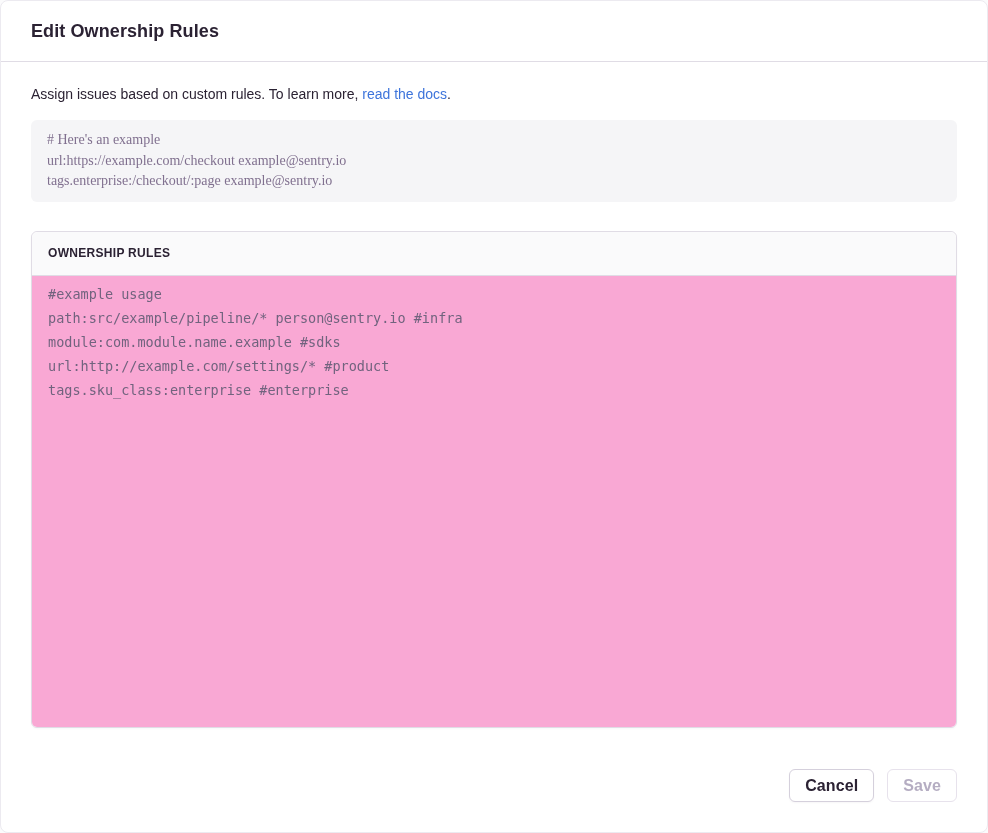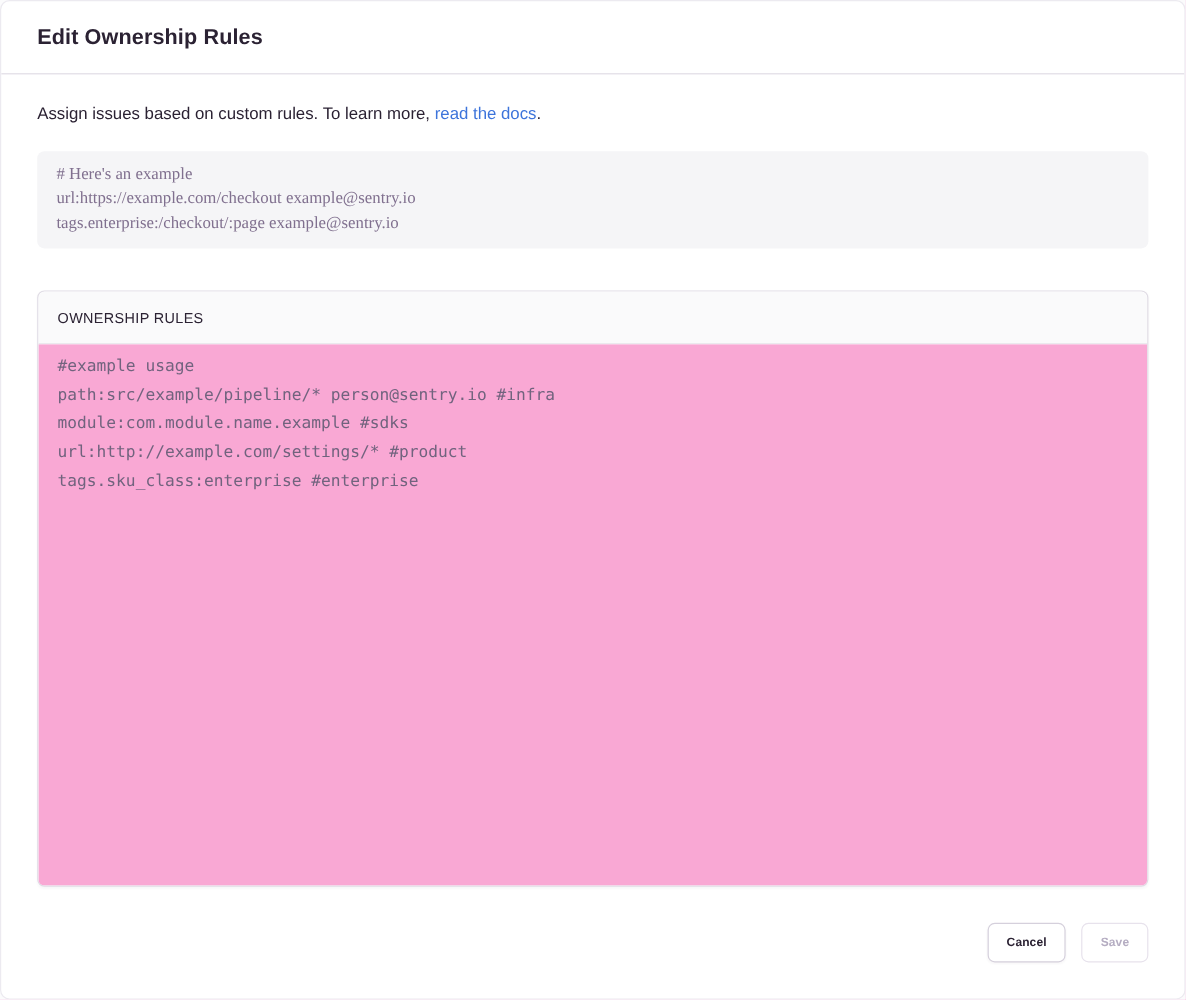--- a/index.html
+++ b/index.html
@@ -8,21 +8,21 @@
     --link: #3d74db;
     --border: #e0dce5;
     --code-bg: #f5f5f7;
     --code-text: #80708f;
     --textarea-text: #71637e;
     --panel-header-bg: #fafafb;
     --disabled-text: #b5adc2;
     --disabled-border: #e7e2ec;
     --button-border: #d5d0dc;
   }
-  * { margin: 0; padding: 0; box-sizing: border-box; justify-content: space-between; }
+  * { margin: 0; padding: 0; box-sizing: border-box; }
   html, body {
     background: #fbfbfc;
     font-family: "Liberation Sans", sans-serif;
   }
   .modal {
     width: 988px;
     height: 833px;
     background: #ffffff;
     border-radius: 8px;
     border: 1px solid #eceaf0;
@@ -87,21 +87,21 @@
     height: 44px;
     display: flex;
     align-items: center;
     padding: 0 16px;
     background: var(--panel-header-bg);
     border-bottom: 1px solid var(--border);
     border-radius: 6px 6px 0 0;
   }
   .rules-panel-header-label {
     font-size: 12px;
-    font-weight: 400;
+    font-weight: 700;
     text-transform: uppercase;
     letter-spacing: 0.3px;
     color: var(--heading-text);
   }
   .rules-textarea {
     flex: 1 1 auto;
     width: 100%;
     border: none;
     outline: none;
     resize: none;
@@ -118,21 +118,21 @@
     justify-content: flex-end;
     align-items: center;
     gap: 13px;
     padding: 0 30px 30px 30px;
   }
   .btn {
     height: 33px;
     padding: 0 15px;
     border-radius: 6px;
     font-family: "Liberation Sans", sans-serif;
-    font-size: 10px;
+    font-size: 16px;
     font-weight: 700;
     display: inline-flex;
     align-items: center;
     justify-content: center;
     cursor: pointer;
     letter-spacing: 0.1px;
   }
   .btn-cancel {
     background: #ffffff;
     border: 1px solid var(--button-border);

